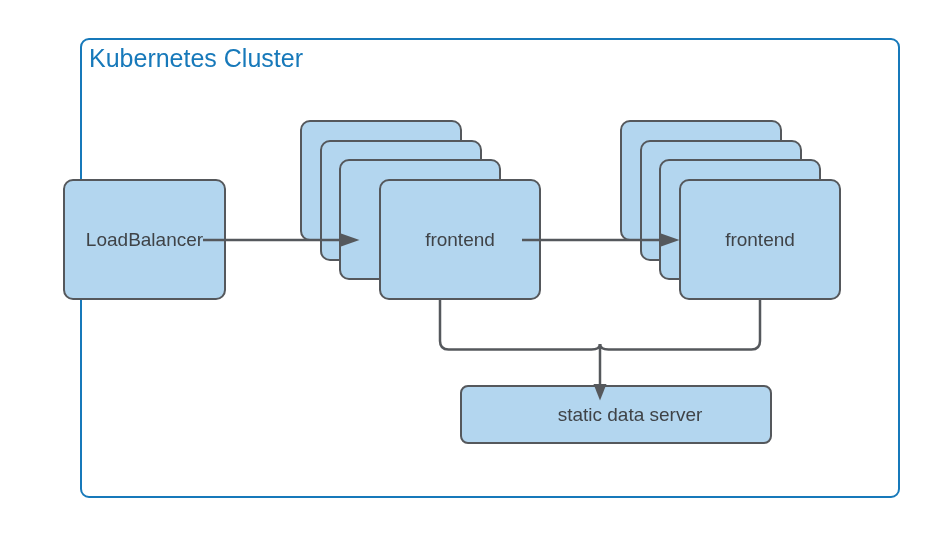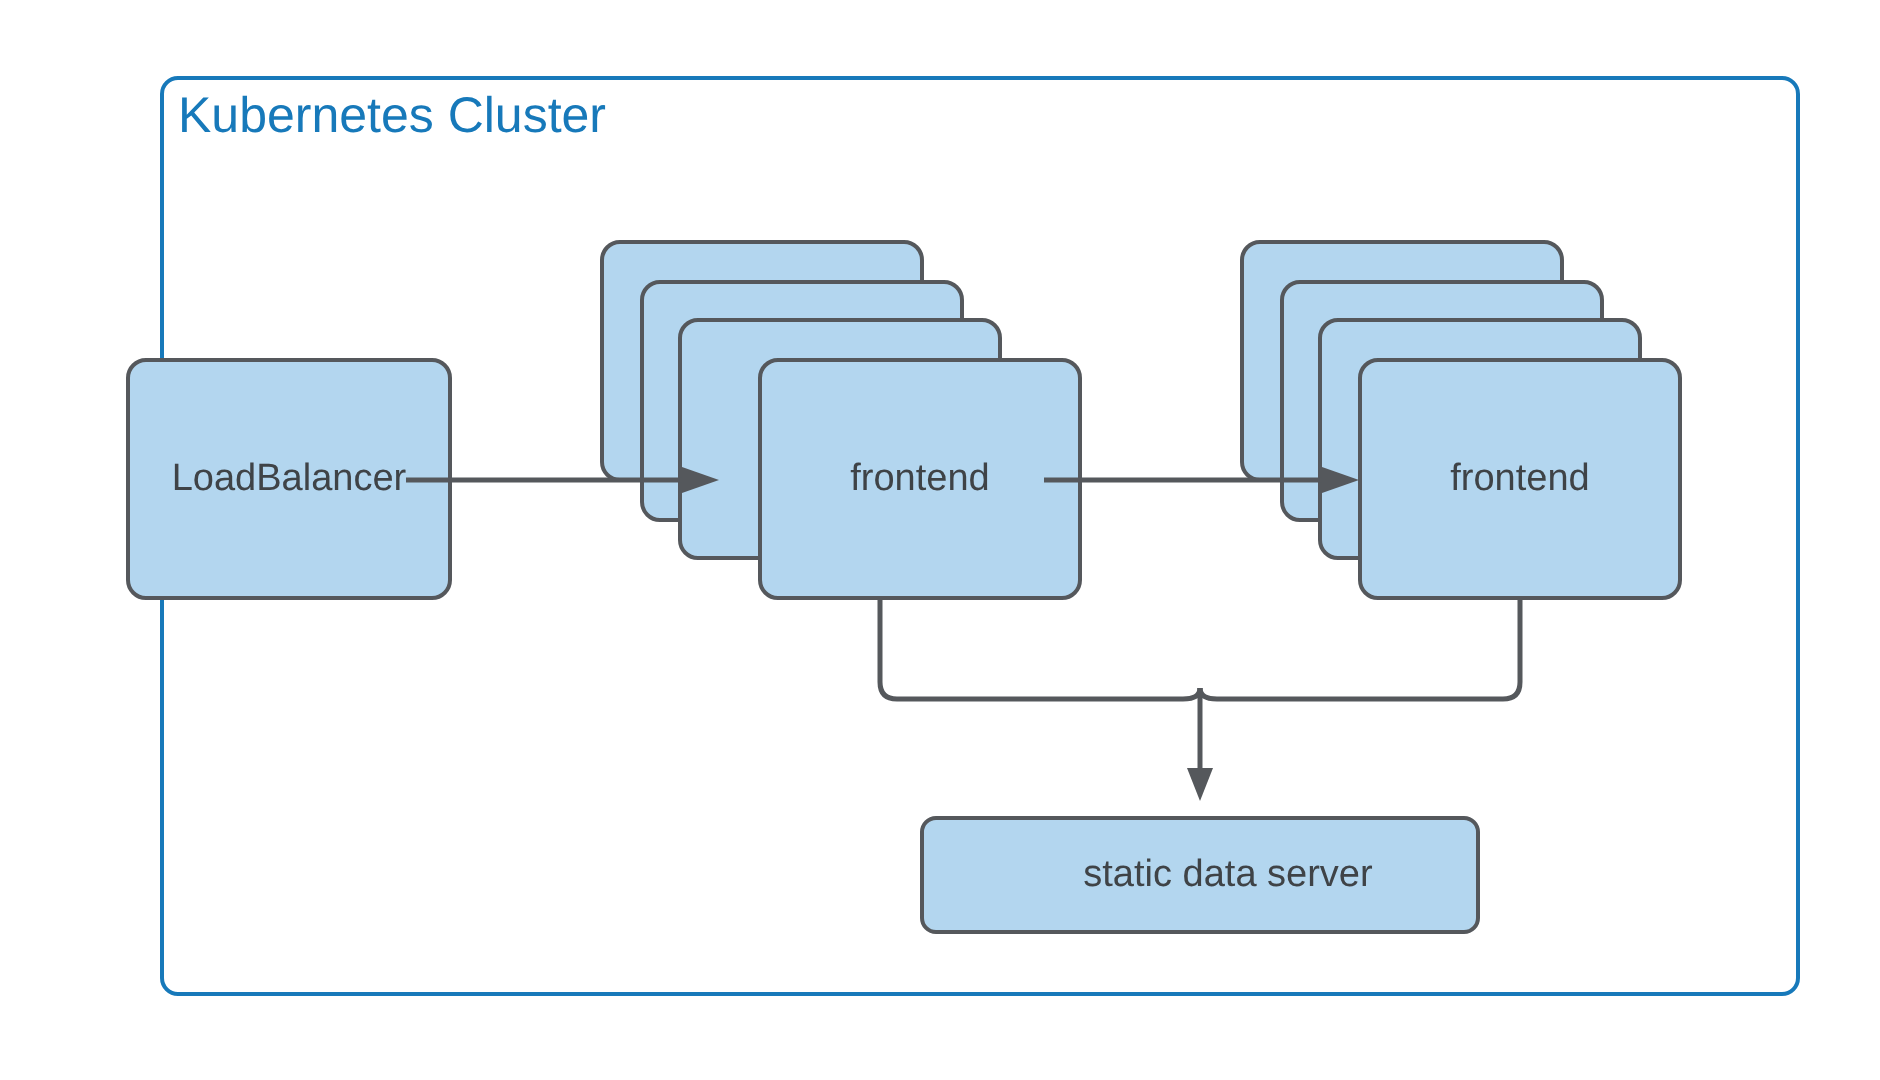--- a/index.html
+++ b/index.html
@@ -52,22 +52,22 @@
     z-index: 2;
     text-align: center;
   }
   .node-lb {
     left: 39px; top: 179px;
     width: 163px; height: 121px;
     border-radius: 10px;
     margin-left: 24px;
   }
   .node-static {
-    left: 460px; top: 408px;
-    width: 280px; height: 59px;
+    left: 460px; top: 385px;
+    width: 312px; height: 59px;
     border-radius: 8px;
     padding-left: 28px;
   }
   
   .stack {
     position: absolute;
     width: 222px; height: 181px;
     z-index: 2;
   }
   .stack-frontend { left: 300px; top: 120px; }

